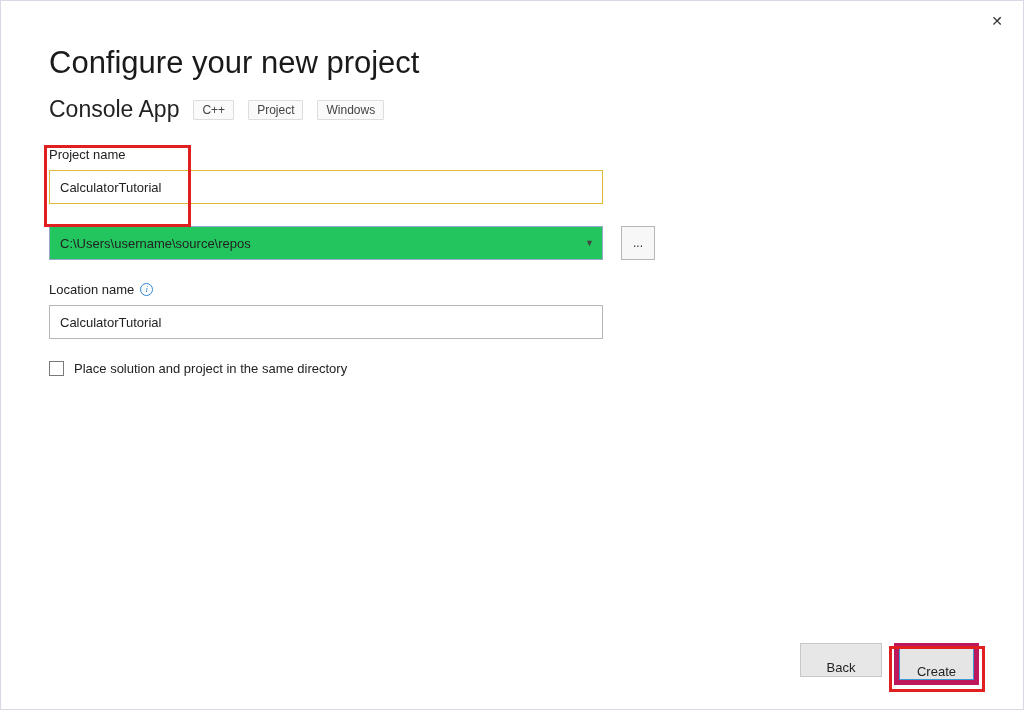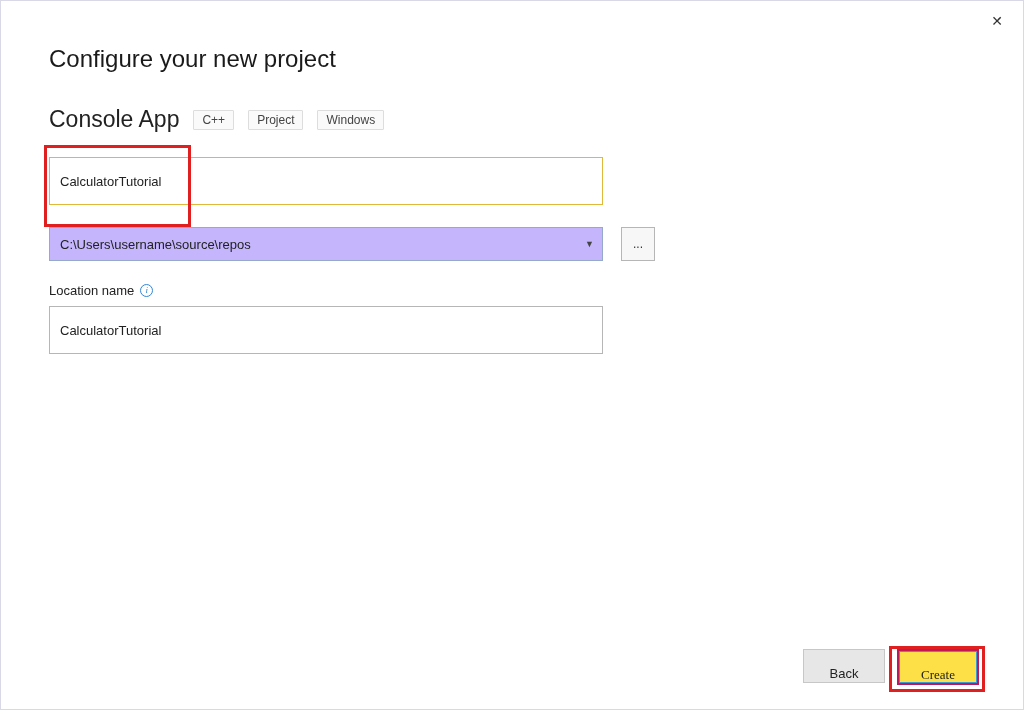--- a/index.html
+++ b/index.html
@@ -18,24 +18,24 @@
       width: 20px; height: 20px;
       display: flex; align-items: center; justify-content: center;
       cursor: pointer;
       color: #333;
       font-size: 14px;
     }
     .content {
       padding: 44px 48px 0 48px;
     }
     h1.page-title {
-      font-size: 24px;
+      font-size: 31px;
       font-weight: 400;
       color: #1a1a1a;
-      margin-bottom: 33px;
+      margin-bottom: 15px;
     }
     .template-row {
       display: flex;
       align-items: center;
       gap: 14px;
       margin-bottom: 24px;
     }
     .template-name {
       font-size: 23px;
       color: #222;
@@ -53,42 +53,42 @@
     .field-label {
       font-size: 13px;
       color: #222;
       margin-bottom: 8px;
       display: flex;
       align-items: center;
       gap: 6px;
     }
     .text-input {
       width: 554px;
-      height: 48px;
+      height: 34px;
       border: 1px solid #b6b6b6;
       padding: 0 10px;
       font-size: 13px;
       font-family: inherit;
       color: #222;
       outline: none;
     }
     .text-input.focused {
       border: 1px solid #e0b93a;
       box-shadow: 0 0 0 0;
     }
     .location-row {
       display: flex;
       align-items: center;
       gap: 18px;
     }
     .combo {
       width: 554px;
       height: 34px;
       border: 1px solid #97a9c8;
-      background: #c4b5fd;
+      background: #22c55e;
       display: flex;
       align-items: center;
       justify-content: space-between;
       padding: 0 8px 0 10px;
       font-size: 13px;
       color: #222;
       cursor: pointer;
     }
     .combo .caret {
       font-size: 9px;
@@ -143,24 +143,23 @@
       height: 30px;
       padding: 16px 18px;
       font-size: 13px;
       font-family: inherit;
       cursor: pointer;
       border: 1px solid #c7c7c7;
       background: #e7e7e7;
       color: #222;
     }
     .btn.primary {
-      background: #fde047;
-      border: 2px solid #be185d;
+      background: #e5e5e5;
+      border: 5px solid #be185d;
       box-shadow: inset 0 0 0 1px #3b99d8;
-      font-family: Liberation Serif, serif;
     }
     .highlight-box {
       position: absolute;
       border: 3px solid #e02020;
       pointer-events: none;
     }
     .hl1 { top: 144px; left: 43px; width: 147px; height: 82px; }
     .hl2 { bottom: 17px; right: 38px; width: 96px; height: 46px; }
   </style>
 </head>
@@ -172,20 +171,21 @@
   <h1 class="page-title">Configure your new project</h1>
 
   <div class="template-row">
     <span class="template-name">Console App</span>
     <span class="tag">C++</span>
     <span class="tag">Project</span>
     <span class="tag">Windows</span>
   </div>
 
   <div class="field-group">
+    <div class="field-label">Project name</div>
     <input class="text-input focused" type="text" value="CalculatorTutorial" style="">
   </div>
 
   <div class="field-group">
     <div class="location-row">
       <div class="combo">
         <span>C:\Users\username\source\repos</span>
         <span class="caret">▼</span>
       </div>
       <div class="browse-btn">...</div>
@@ -193,20 +193,24 @@
   </div>
 
   <div class="field-group">
     <div class="field-label">
       <span>Location name</span>
       <span class="info-icon">i</span>
     </div>
     <input class="text-input" type="text" value="CalculatorTutorial" style="">
   </div>
 
+  <div class="checkbox-row">
+    <div class="checkbox"></div>
+    <span class="checkbox-label">Place solution and project in the same directory</span>
+  </div>
 </div>
 
 <div class="footer">
   <button class="btn">Back</button>
   <button class="btn primary">Create</button>
 </div>
 
 <div class="highlight-box hl1"></div>
 <div class="highlight-box hl2"></div>
 

